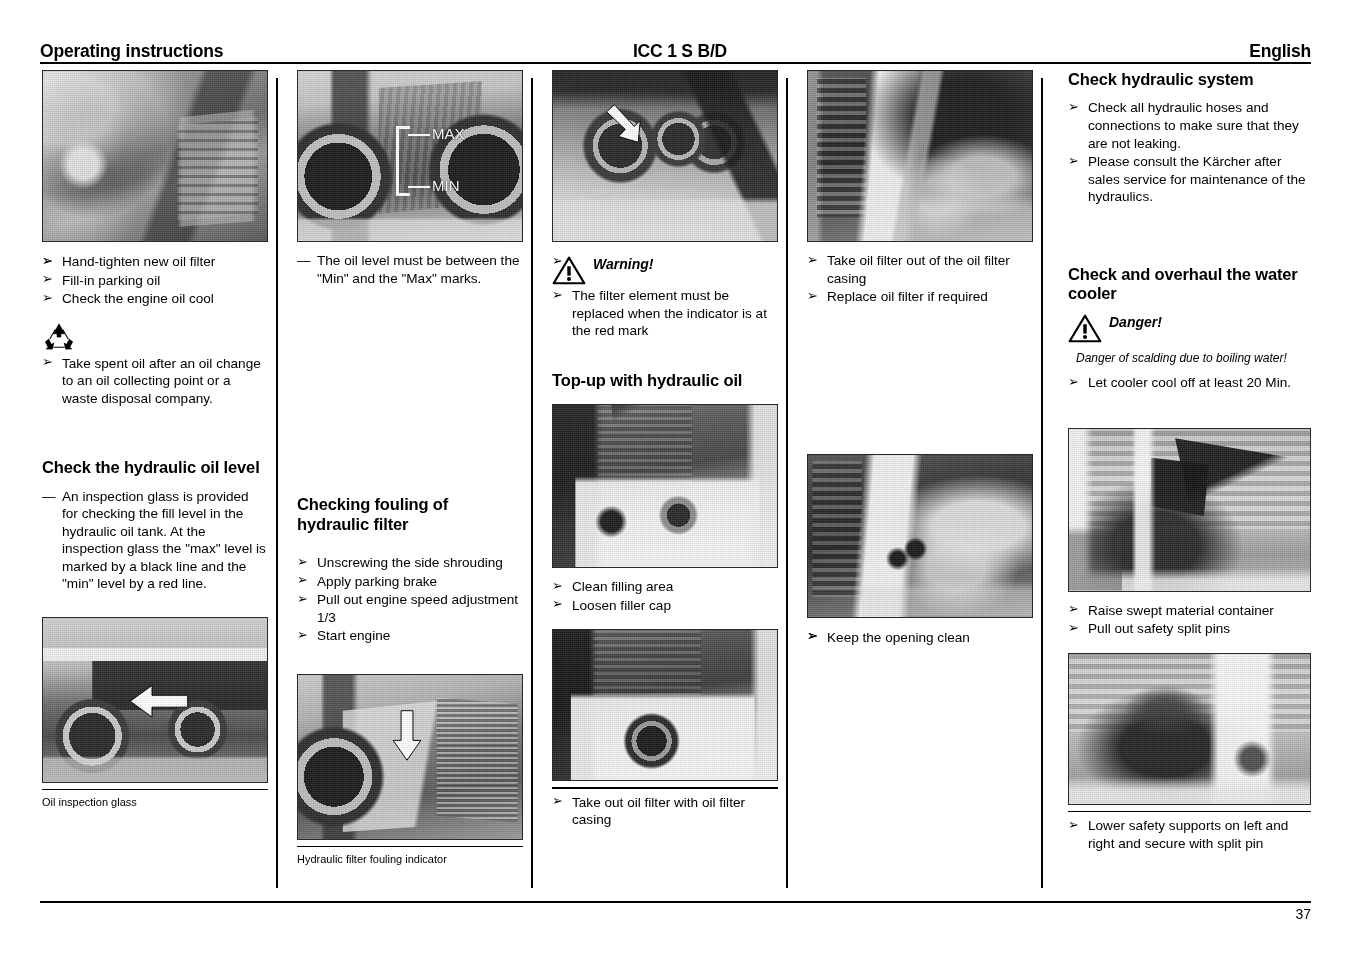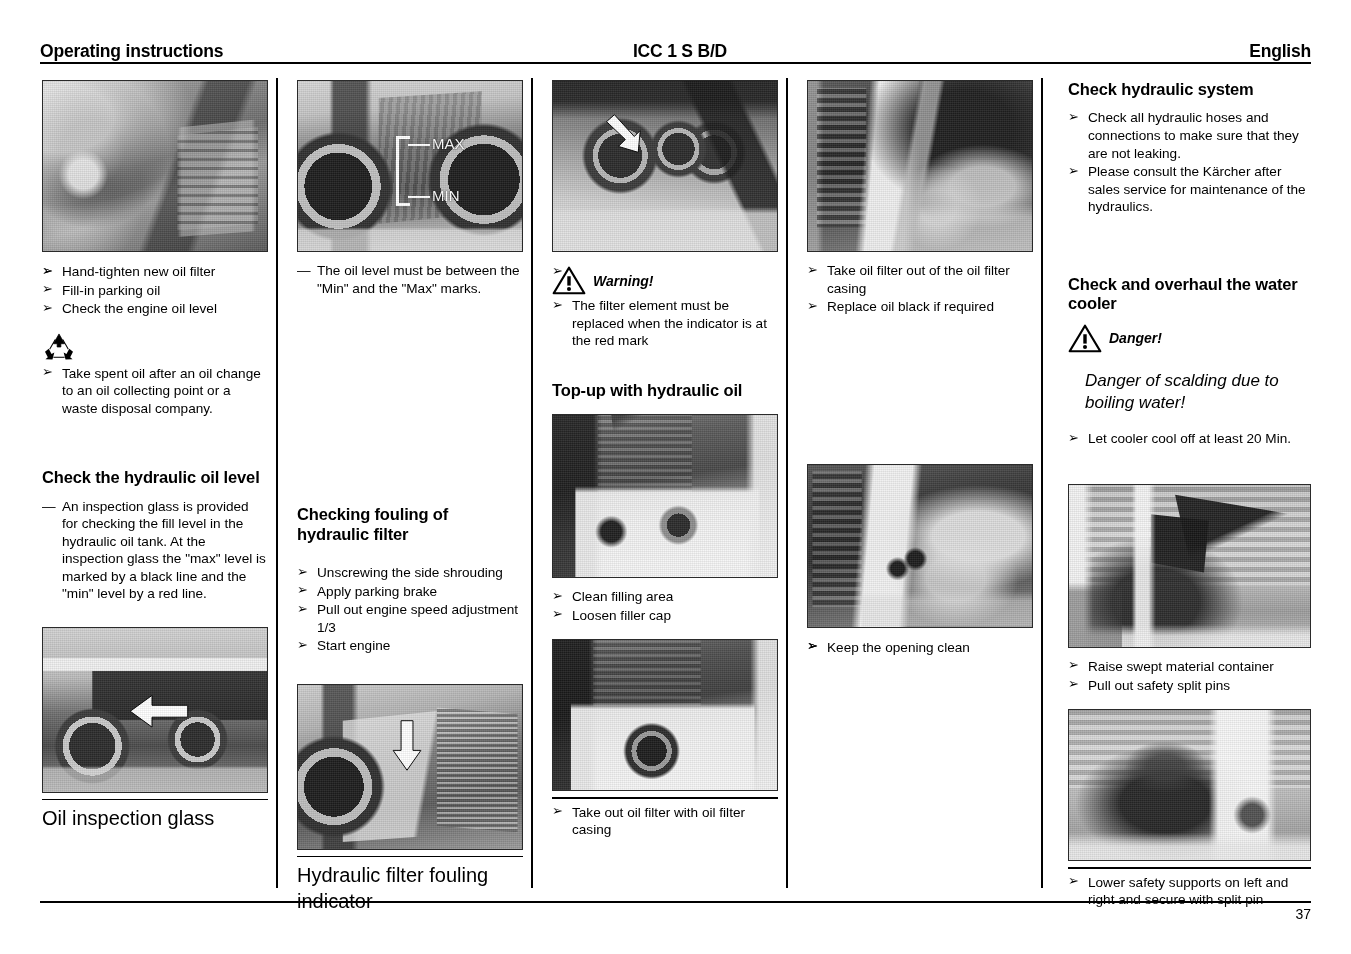--- a/index.html
+++ b/index.html
@@ -62,21 +62,21 @@
     position: absolute;
     top: 78px;
     width: 1.5px;
     height: 810px;
     background: #000;
   }
 
   
   .col {
     position: absolute;
-    top: 80px;
+    top: 70px;
     width: 226px;
   }
   .col-1 { left: 42px;   }
   .col-2 { left: 297px;  }
   .col-3 { left: 552px;  }
   .col-4 { left: 807px;  }
   .col-5 { left: 1068px; width: 243px; }
 
   
   h2.sec {
@@ -104,50 +104,50 @@
     padding-left: 20px;
     font-size: 13.6px;
     line-height: 1.29;
     margin: 0 0 2px 0;
   }
   .dash .mk {
     position: absolute;
     left: 0; top: 0;
   }
   .plain {
-    font-size: 17px;
+    font-size: 12px;
     line-height: 1.29;
-    margin: 17px;
+    margin: 8px;
   }
   .ital { font-style: italic; }
   .boldital { font-style: italic; font-weight: bold; font-size: 14px; }
 
   .gap-s { height: 10px; }
 
   
   .warnrow {
     display: flex;
-    align-items: center;
+    align-items: flex-start;
     gap: 7px;
     margin: 4px 0 2px 0;
   }
   .tri { width: 34px; height: 29px; display:block; }
 
   
   .recycle { width: 30px; height: 28px; display:block; margin: 2px 0 4px 2px; }
 
   
   .caprule {
     width: 100%;
     height: 1.5px;
     background: #000;
     margin: 6px 0 5px 0;
   }
   .caption {
-    font-size: 20px;
+    font-size: 11px;
     line-height: 1.3;
   }
 
   
   .photo {
     position: relative;
     width: 100%;
     border: 1px solid #2a2a2a;
     overflow: hidden;
     background: #8d8d8d;
@@ -213,21 +213,21 @@
       <div class="inner" style="background:
            radial-gradient(circle at 18% 55%, rgba(235,235,235,.9) 0 7%, rgba(0,0,0,0) 12%);"></div>
     </div>
 
     <div class="gap-s"></div>
 
     <ul class="bullets">
       <li><span class="mk">➢</span></li>
       <li><span class="mk">➢</span><span>Hand-tighten new oil filter</span></li>
       <li><span class="mk">➢</span><span>Fill-in parking oil</span></li>
-      <li><span class="mk">➢</span><span>Check the engine oil level</span></li>
+      <li><span class="mk">➢</span><span>Check the engine oil cool</span></li>
     </ul>
 
     <div style="height:12px;"></div>
 
     <svg class="recycle" viewBox="0 0 64 60">
       <g fill="#000" stroke="#000" stroke-width="1.5">
         <path d="M32 2 L44 23 L36 23 L36 30 L28 30 L28 23 L20 23 Z"></path>
       </g>
       <g fill="#000">
         <path d="M8 52 L2 40 L10 34 L16 45 L22 42 L18 57 L3 56 Z"></path>
@@ -465,21 +465,21 @@
            linear-gradient(180deg, rgba(0,0,0,0) 0 72%, rgba(235,235,235,.55) 80% 100%);
            clip-path: polygon(26% 0, 100% 0, 100% 100%, 26% 100%);"></div>
       <div class="inner" style="background:
            linear-gradient(100deg, rgba(0,0,0,0) 44%, rgba(190,190,190,.7) 46% 52%, rgba(0,0,0,0) 54%);"></div>
     </div>
 
     <div class="gap-s"></div>
 
     <ul class="bullets">
       <li><span class="mk">➢</span><span>Take oil filter out of the oil filter casing</span></li>
-      <li><span class="mk">➢</span><span>Replace oil black if required</span></li>
+      <li><span class="mk">➢</span><span>Replace oil filter if required</span></li>
     </ul>
 
     <div style="height:147px;"></div>
 
     <div class="photo grain" style="height:164px;">
       <div class="inner" style="background:
            linear-gradient(172deg,#585858 0%,#3a3a3a 24%,#2d2d2d 50%,#585858 72%,#8f8f8f 100%);"></div>
       <div class="inner" style="background:
            repeating-linear-gradient(0deg, rgba(210,210,210,.3) 0 4px, rgba(25,25,25,.55) 4px 9px);
            clip-path: polygon(2% 4%, 24% 4%, 24% 88%, 2% 88%); opacity:.85;"></div>

